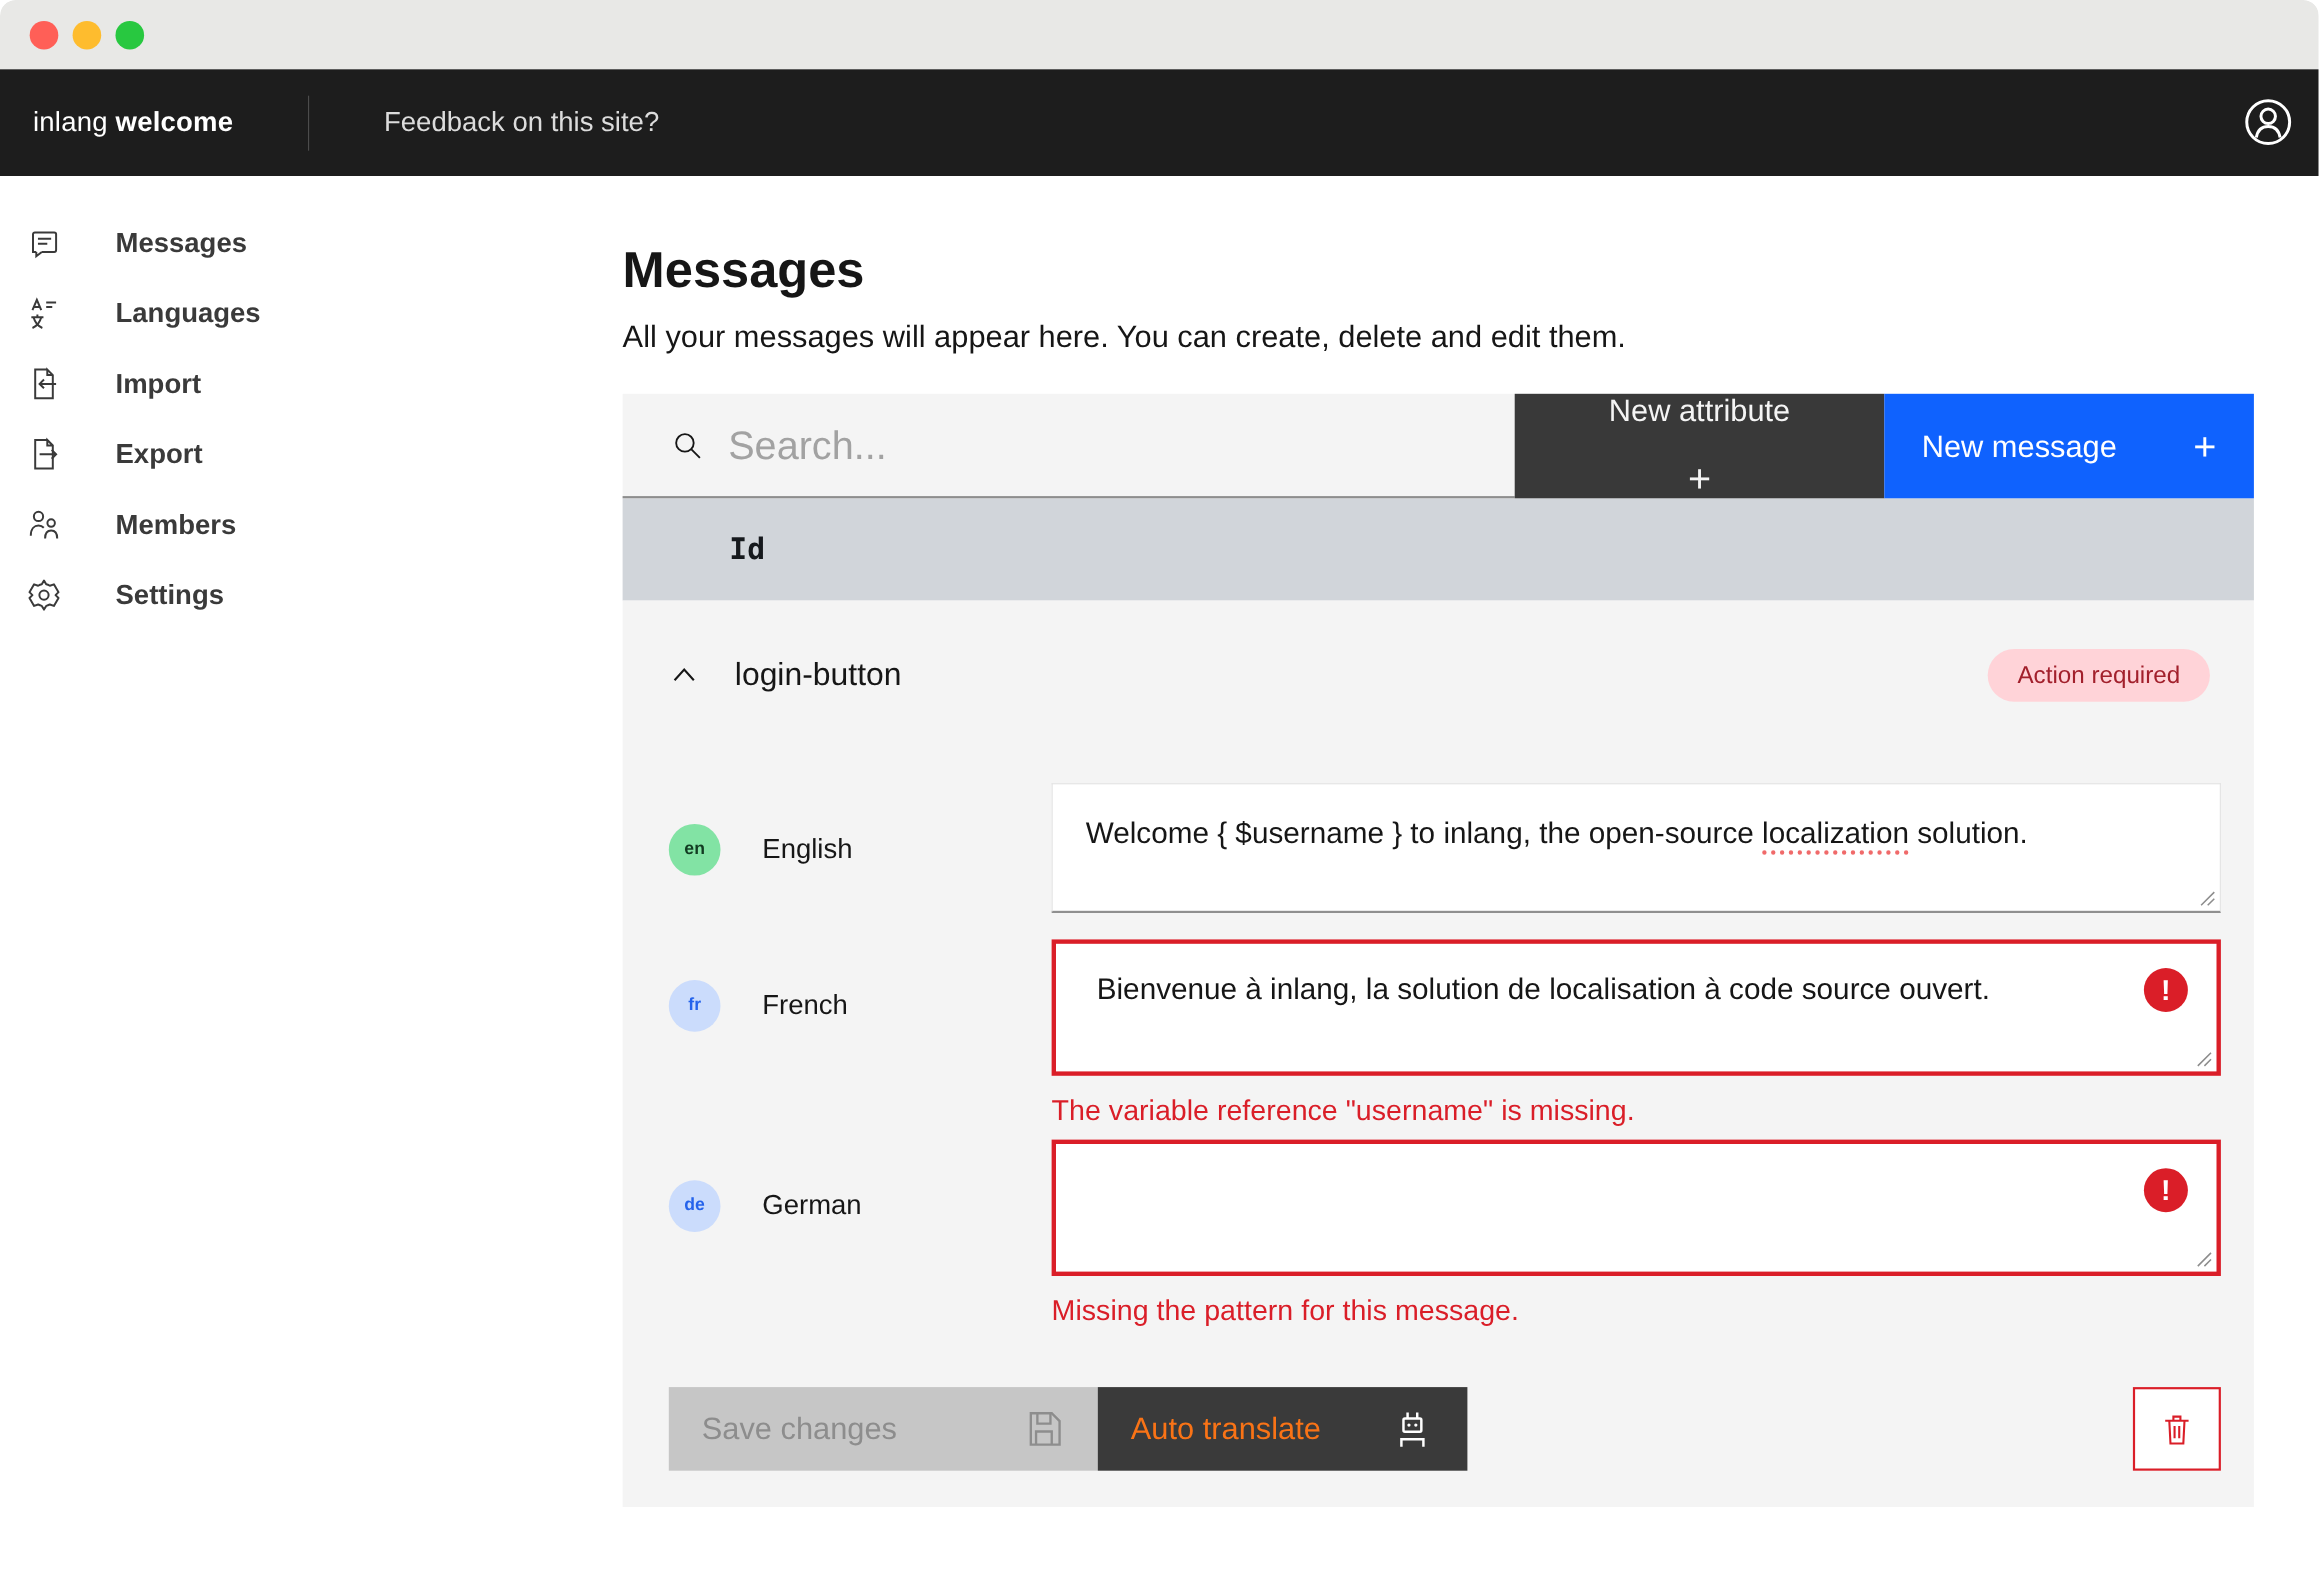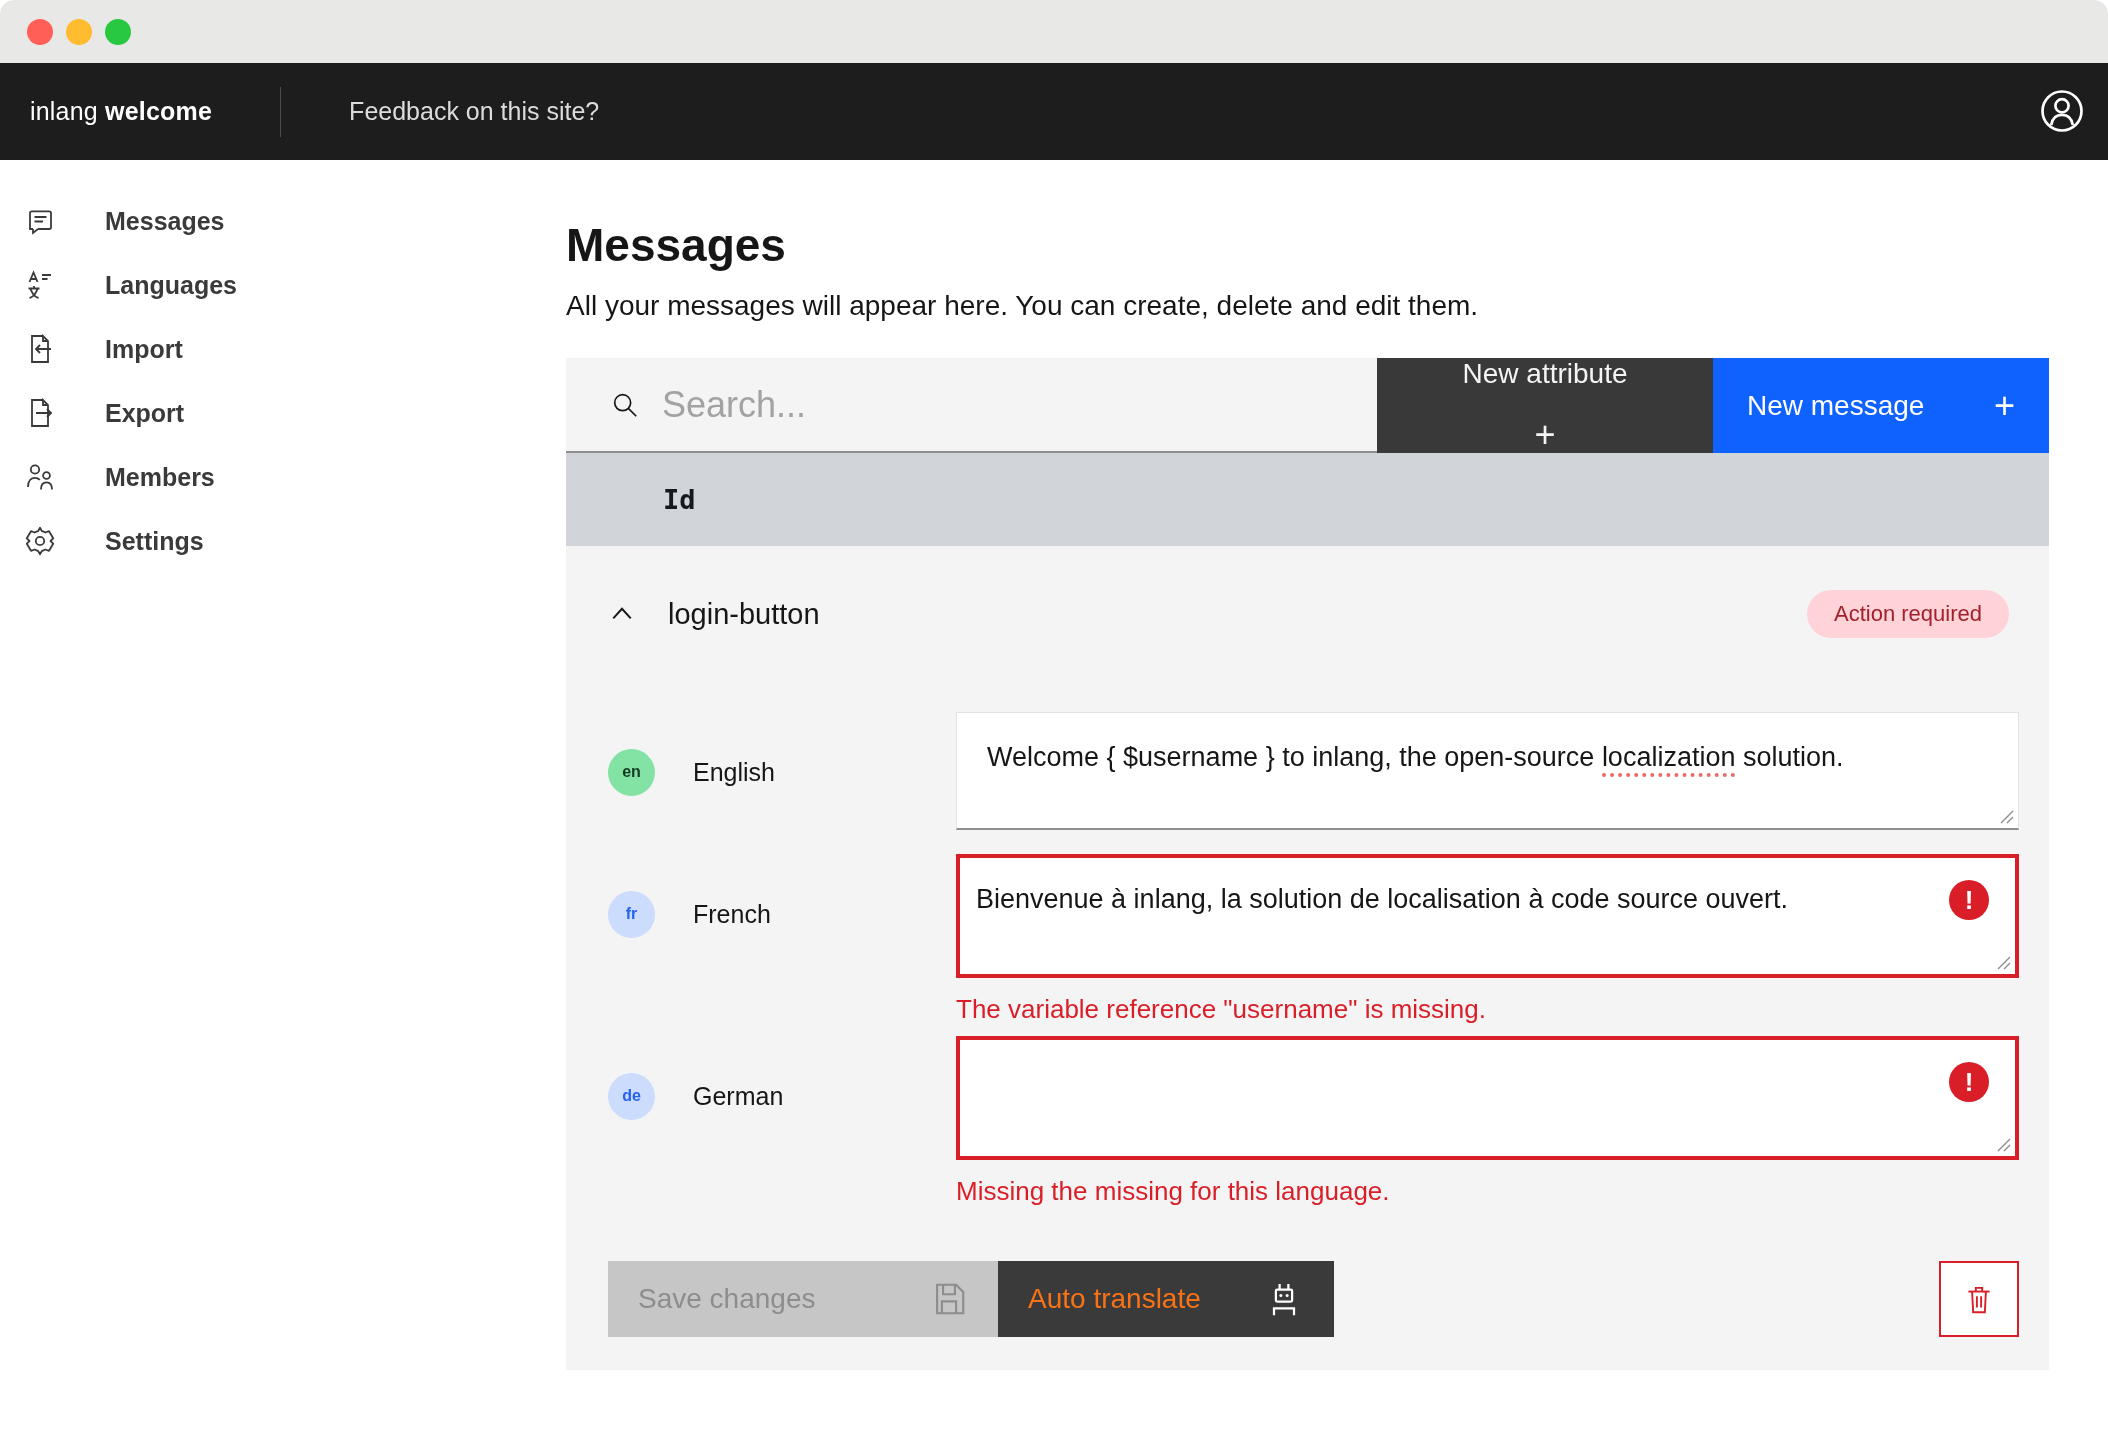--- a/index.html
+++ b/index.html
@@ -61,21 +61,21 @@
   .trans-rows{margin-top:74px;}
   .trans-row{display:flex;align-items:flex-start;}
   .lang-cell{width:348px;height:120px;display:flex;align-items:center;flex:none;}
   .lang-pill{width:47px;height:47px;border-radius:50%;display:flex;align-items:center;justify-content:center;font-size:16px;font-weight:bold;}
   .pill-green{background:var(--en-badge);color:#123b22;}
   .pill-blue{background:var(--lang-blue-bg);color:var(--lang-blue-text);}
   .lang-name{margin-left:38px;font-size:25px;color:var(--ink);}
   .field-col{flex:1;}
   .tbox{position:relative;background:#fff;border:1px solid #e2e2e2;border-bottom:2px solid #8f8f8f;
         height:118px;padding:26px 110px 0 30px;font-size:27px;line-height:1.4;color:var(--ink);cursor:text;}
-  .tbox.error{border:4px solid var(--danger);height:124px;padding-top:23px;padding-left:16px;}
+  .tbox.error{border:4px solid var(--danger);height:124px;padding-top:23px;padding-left:37px;}
   .misspelled{border-bottom:4px dotted #f06a6a;padding-bottom:1px;}
   .err-icon{position:absolute;top:22px;right:26px;width:40px;height:40px;border-radius:50%;background:var(--danger);
             color:#fff;font-size:26px;font-weight:700;display:flex;align-items:center;justify-content:center;}
   .resize-handle{position:absolute;right:4px;bottom:4px;width:15px;height:15px;cursor:nwse-resize;}
   .err-text{margin-top:16px;font-size:26px;color:var(--danger);height:30px;}
   .row-en{margin-bottom:22px;} .row-fr{margin-bottom:12px;}
 
   .footer{margin-top:55px;display:flex;align-items:center;}
   .btn-foot{height:76px;display:flex;align-items:center;justify-content:space-between;padding:0 30px;font-size:28px;}
   .btn-save{width:390px;background:var(--disabled-bg);color:var(--disabled-text);cursor:not-allowed;}
@@ -230,21 +230,21 @@
             <div class="lang-name">German</div>
           </div>
           <div class="field-col">
             <div class="tbox error" role="textbox">
               <span></span>
               <div class="err-icon">!</div>
               <svg class="resize-handle" viewBox="0 0 15 15" stroke="#8d8d8d" stroke-width="1.4">
                   <path d="M14 2 L2 14 M14 8 L8 14"></path>
                 </svg>
             </div>
-            <div class="err-text">Missing the missing for this language.</div>
+            <div class="err-text">Missing the pattern for this message.</div>
           </div>
         </div>
       </div>
 
       <div class="footer">
         <div class="btn-foot btn-save" aria-disabled="true">
           <span>Save changes</span>
           <svg width="38" height="38" viewBox="0 0 32 32" fill="none" stroke="#8d8d8d" stroke-width="1.8">
             <path d="M6 4 H22 L28 10 V28 H6 Z"></path>
             <path d="M11 4 V12 H21 V4"></path>

